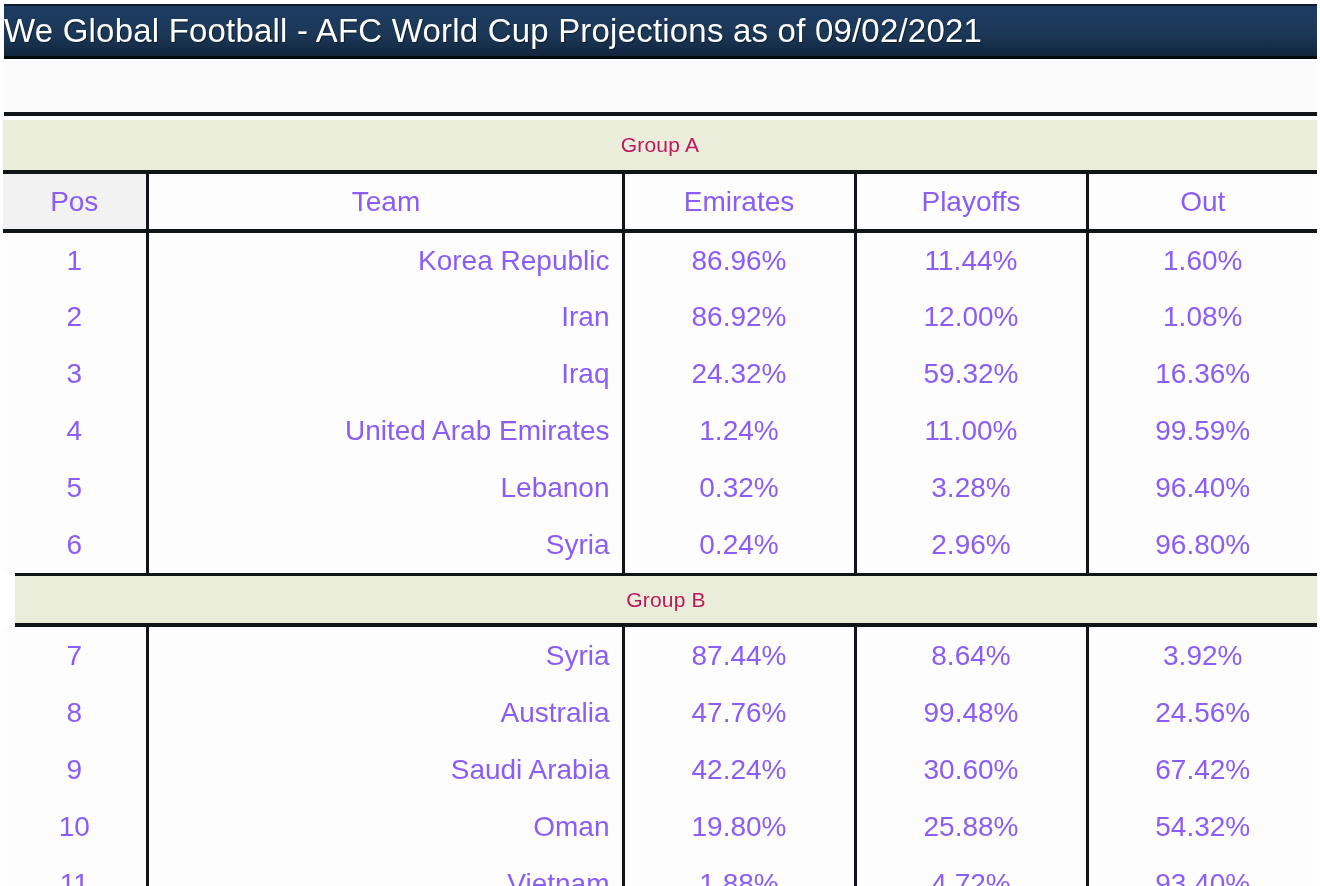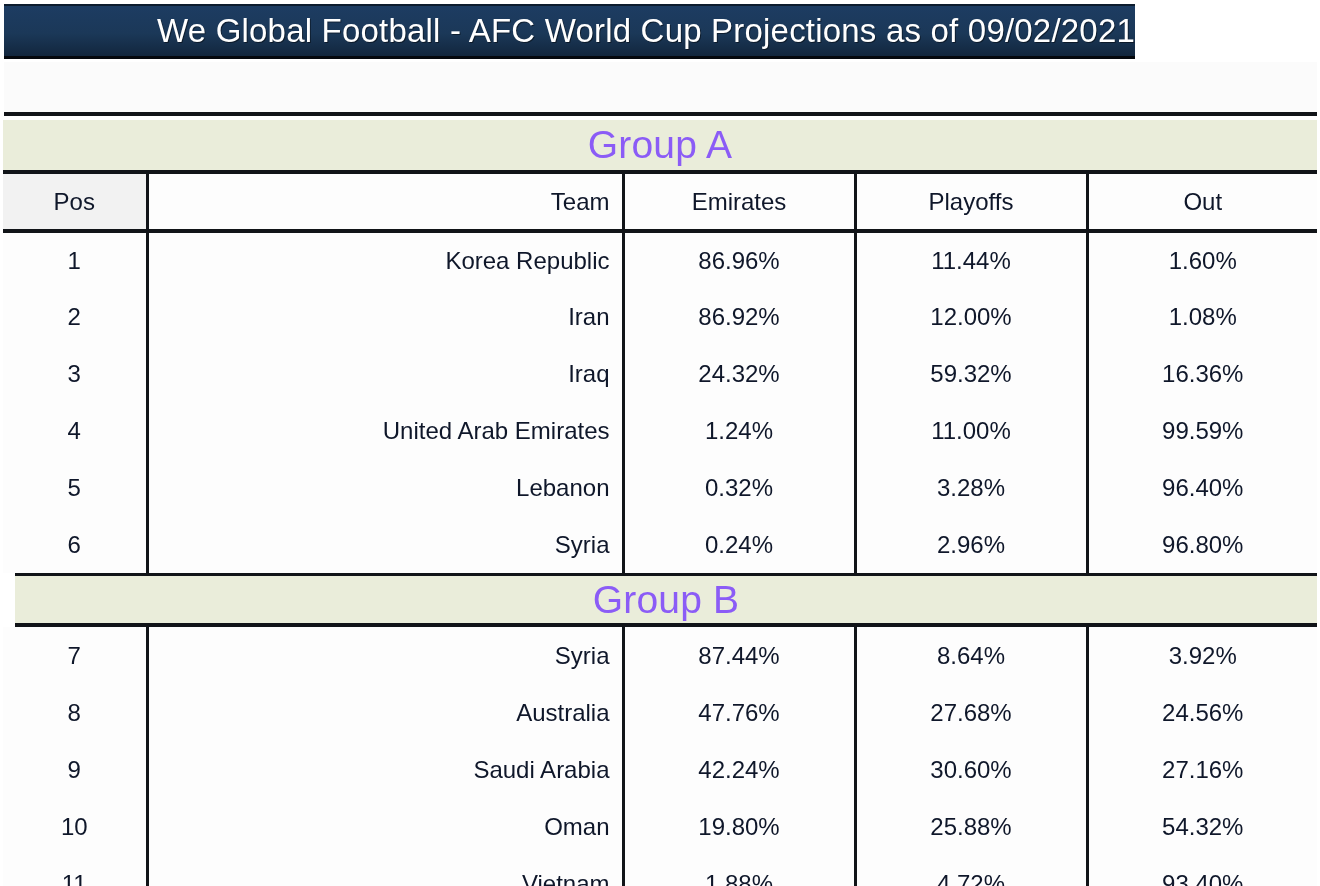--- a/index.html
+++ b/index.html
@@ -18,28 +18,28 @@
     height: 886px;
     background: #ffffff;
     overflow: hidden;
   }
 
   
   .title-bar {
     position: absolute;
     left: 4px;
     top: 4px;
-    width: 1131px;
+    width: 1313px;
     height: 55px;
     background: linear-gradient(180deg, #1d3c62 0%, #1b3858 55%, #12263d 100%);
     border-top: 2px solid #0d1c2e;
     border-bottom: 3px solid #05080d;
     display: flex;
     align-items: center;
-    justify-content: flex-end;
+    justify-content: flex-start;
   }
   .title-text {
     color: #ffffff;
     font-size: 33px;
     font-weight: 400;
     letter-spacing: .2px;
     white-space: nowrap;
     text-shadow: 1px 1px 0 rgba(0,0,0,.45);
   }
 
@@ -65,60 +65,60 @@
 
   .grp-title {
     height: 54px;
     background: #eaedda;
     border-bottom: 4px solid #111418;
     display: flex;
     align-items: center;
     justify-content: center;
   }
   .grp-title span {
-    font-size: 39px;
-    color: #8b5cf6;
+    font-size: 21px;
+    color: #be185d;
     letter-spacing: .2px;
   }
 
   table.grid {
     width: 100%;
     border-collapse: collapse;
     table-layout: fixed;
   }
   table.grid col.c-pos  { width: 144px; }
   table.grid col.c-team { width: 476px; }
   table.grid col.c-q    { width: 232px; }
   table.grid col.c-p    { width: 232px; }
   table.grid col.c-o    { width: 230px; }
 
   table.grid th,
   table.grid td {
     border-right: 3px solid #111418;
     height: 57px;
-    font-size: 24px;
-    color: #0f172a;
+    font-size: 28px;
+    color: #8b5cf6;
     background: #fdfdfd;
     padding: 9px 12px;
     vertical-align: middle;
     overflow: hidden;
     white-space: nowrap;
   }
   table.grid th:last-child,
   table.grid td:last-child { border-right: none; }
 
   thead th {
     height: 58px;
     background: #f2f2f2;
     font-weight: 400;
     font-size: 28px;
     border-bottom: 4px solid #111418;
   }
   thead th.h-pos  { text-align: center; background:#f2f2f2; }
-  thead th.h-team { text-align: right;   padding-left: 14px; }
+  thead th.h-team { text-align: center;   padding-left: 14px; }
   thead th.h-num  { text-align: center; }
 
   td.pos {
     background: #efbfbf;
     text-align: center;
     font-size: 26px;
   }
   td.team {
     text-align: right;
     padding-left: 14px;
@@ -250,29 +250,29 @@
           <td class="pos">7</td>
           <td class="team">Syria</td>
           <td class="num">87.44%</td>
           <td class="num">8.64%</td>
           <td class="num">3.92%</td>
         </tr>
         <tr>
           <td class="pos">8</td>
           <td class="team">Australia</td>
           <td class="num">47.76%</td>
-          <td class="num">27.68%</td>
+          <td class="num">99.48%</td>
           <td class="num">24.56%</td>
         </tr>
         <tr>
           <td class="pos">9</td>
           <td class="team">Saudi Arabia</td>
           <td class="num">42.24%</td>
           <td class="num">30.60%</td>
-          <td class="num">27.16%</td>
+          <td class="num">67.42%</td>
         </tr>
         <tr>
           <td class="pos">10</td>
           <td class="team">Oman</td>
           <td class="num">19.80%</td>
           <td class="num">25.88%</td>
           <td class="num">54.32%</td>
         </tr>
         <tr>
           <td class="pos">11</td>

